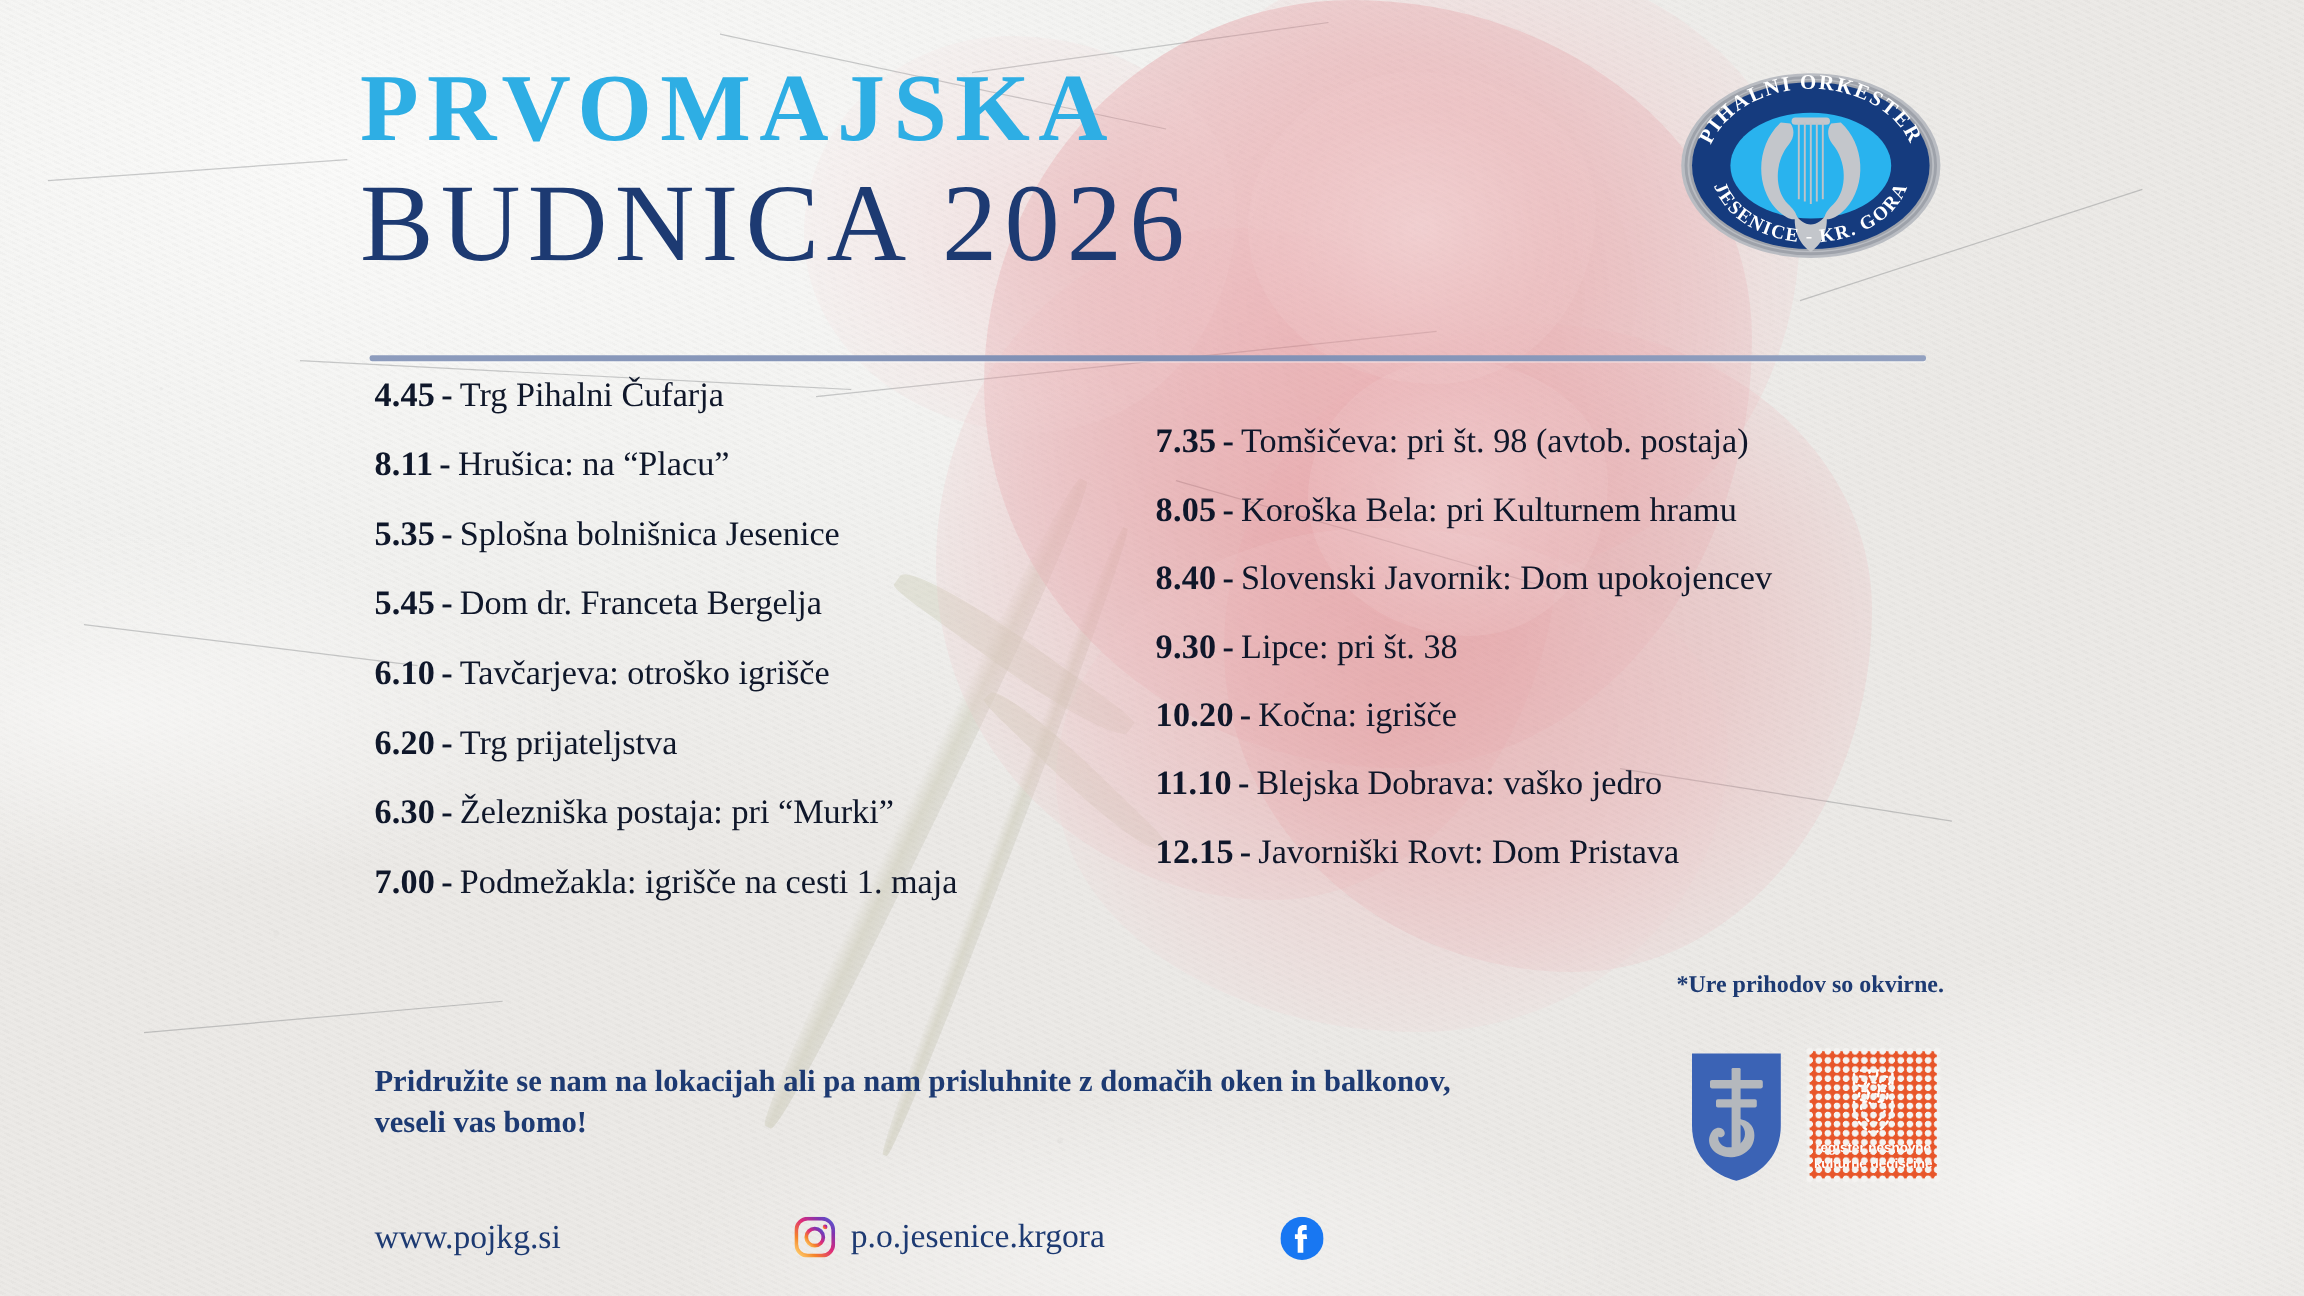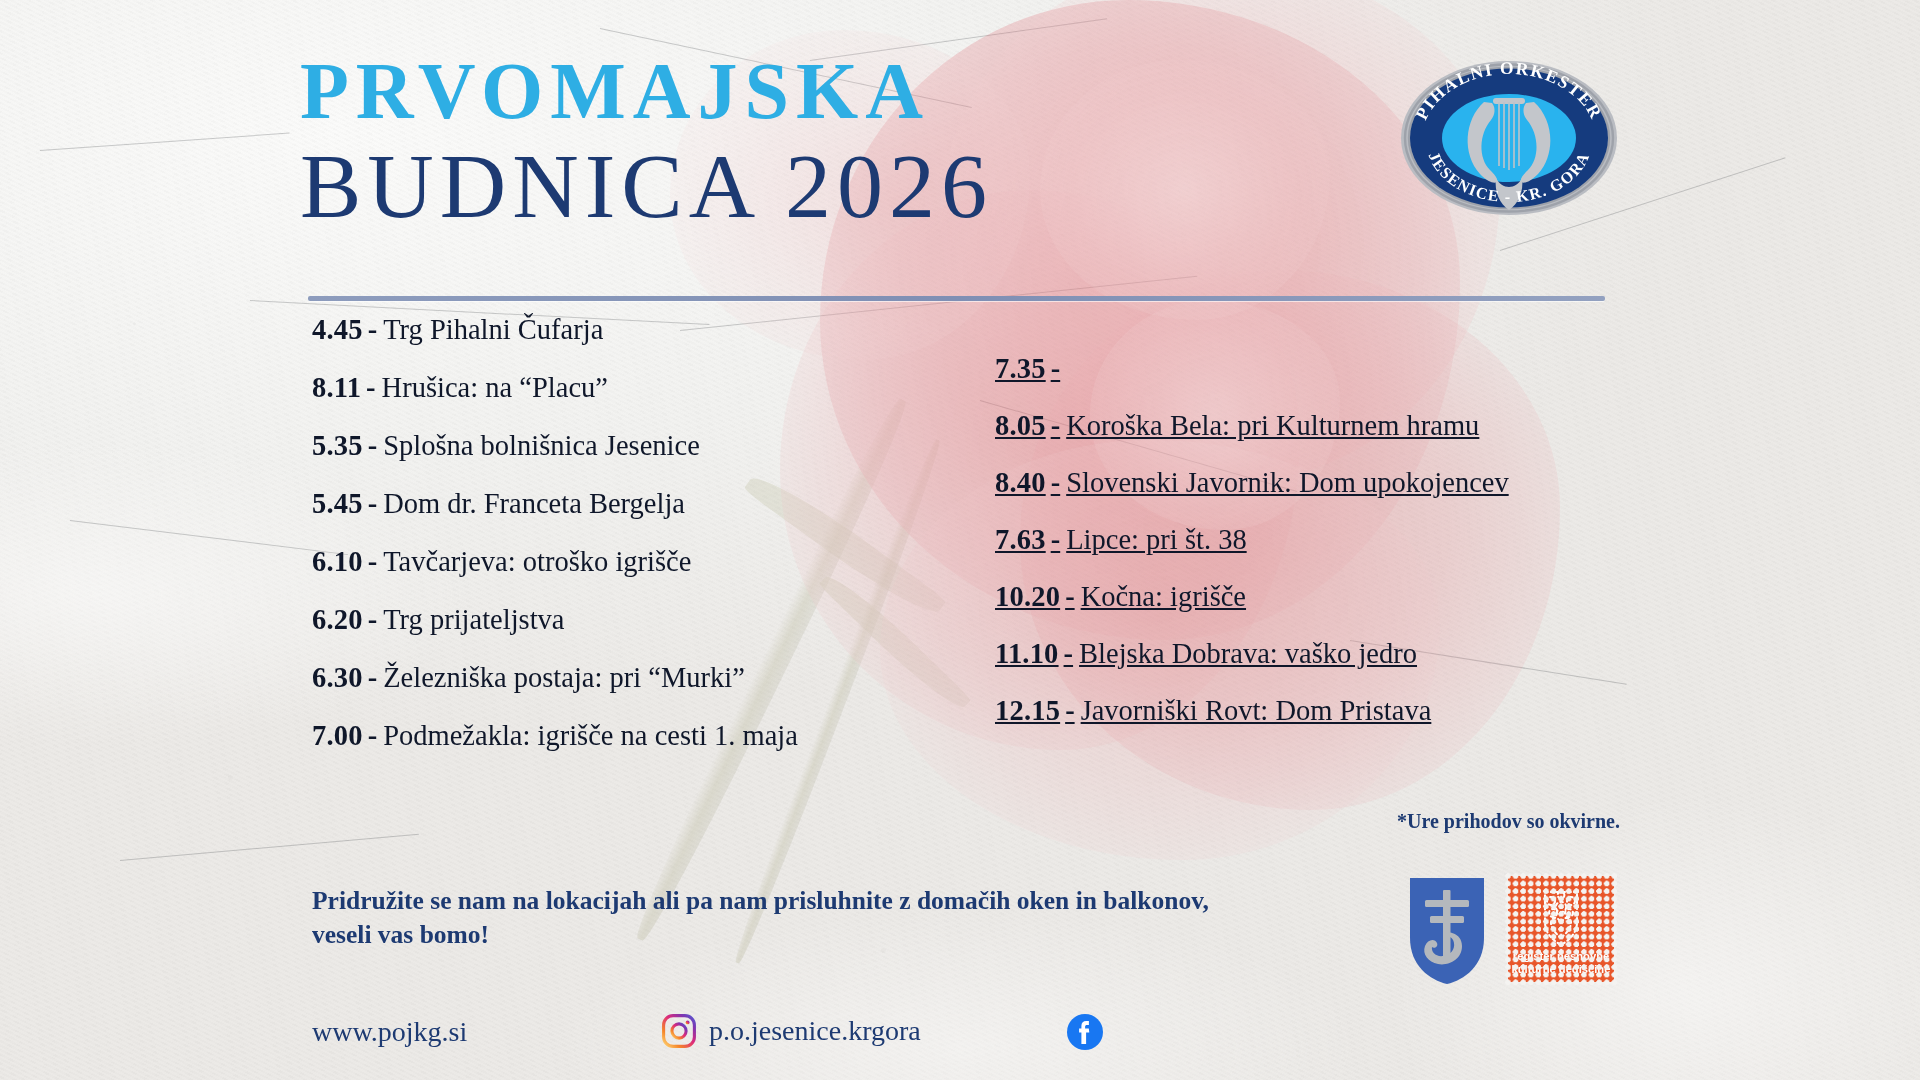--- a/index.html
+++ b/index.html
@@ -134,21 +134,21 @@
     box-shadow: 0 1px 0 rgba(255,255,255,.6);
   }
 
   
   .schedule {
     position: absolute;
     z-index: 6;
     color: #0f172a;
   }
   .schedule.left  { left: 312px; top: 316px;  width: 660px; }
-  .schedule.right { left: 995px; top: 355px;  width: 640px; text-decoration: underline; }
+  .schedule.right { left: 963px; top: 355px;  width: 640px; }
 
   .sched-row {
     display: flex;
     align-items: baseline;
     font-size: 28.5px;
     line-height: 1;
     white-space: nowrap;
   }
   .schedule.left  .sched-row { height: 58px; }
   .schedule.right .sched-row { height: 57px; }
@@ -371,33 +371,34 @@
       <span class="sched-time">7.00</span>
       <span class="sched-dash">-</span>
       <span class="sched-place">Podmežakla: igrišče na cesti 1. maja</span>
     </div>
   </div>
 
   <div class="schedule right">
     <div class="sched-row">
       <span class="sched-time">7.35</span>
       <span class="sched-dash">-</span>
+      <span class="sched-place">Tomšičeva: pri št. 98 (avtob. postaja)</span>
     </div>
     <div class="sched-row">
       <span class="sched-time">8.05</span>
       <span class="sched-dash">-</span>
       <span class="sched-place">Koroška Bela: pri Kulturnem hramu</span>
     </div>
     <div class="sched-row">
       <span class="sched-time">8.40</span>
       <span class="sched-dash">-</span>
       <span class="sched-place">Slovenski Javornik: Dom upokojencev</span>
     </div>
     <div class="sched-row">
-      <span class="sched-time">7.63</span>
+      <span class="sched-time">9.30</span>
       <span class="sched-dash">-</span>
       <span class="sched-place">Lipce: pri št. 38</span>
     </div>
     <div class="sched-row">
       <span class="sched-time">10.20</span>
       <span class="sched-dash">-</span>
       <span class="sched-place">Kočna: igrišče</span>
     </div>
     <div class="sched-row">
       <span class="sched-time">11.10</span>

